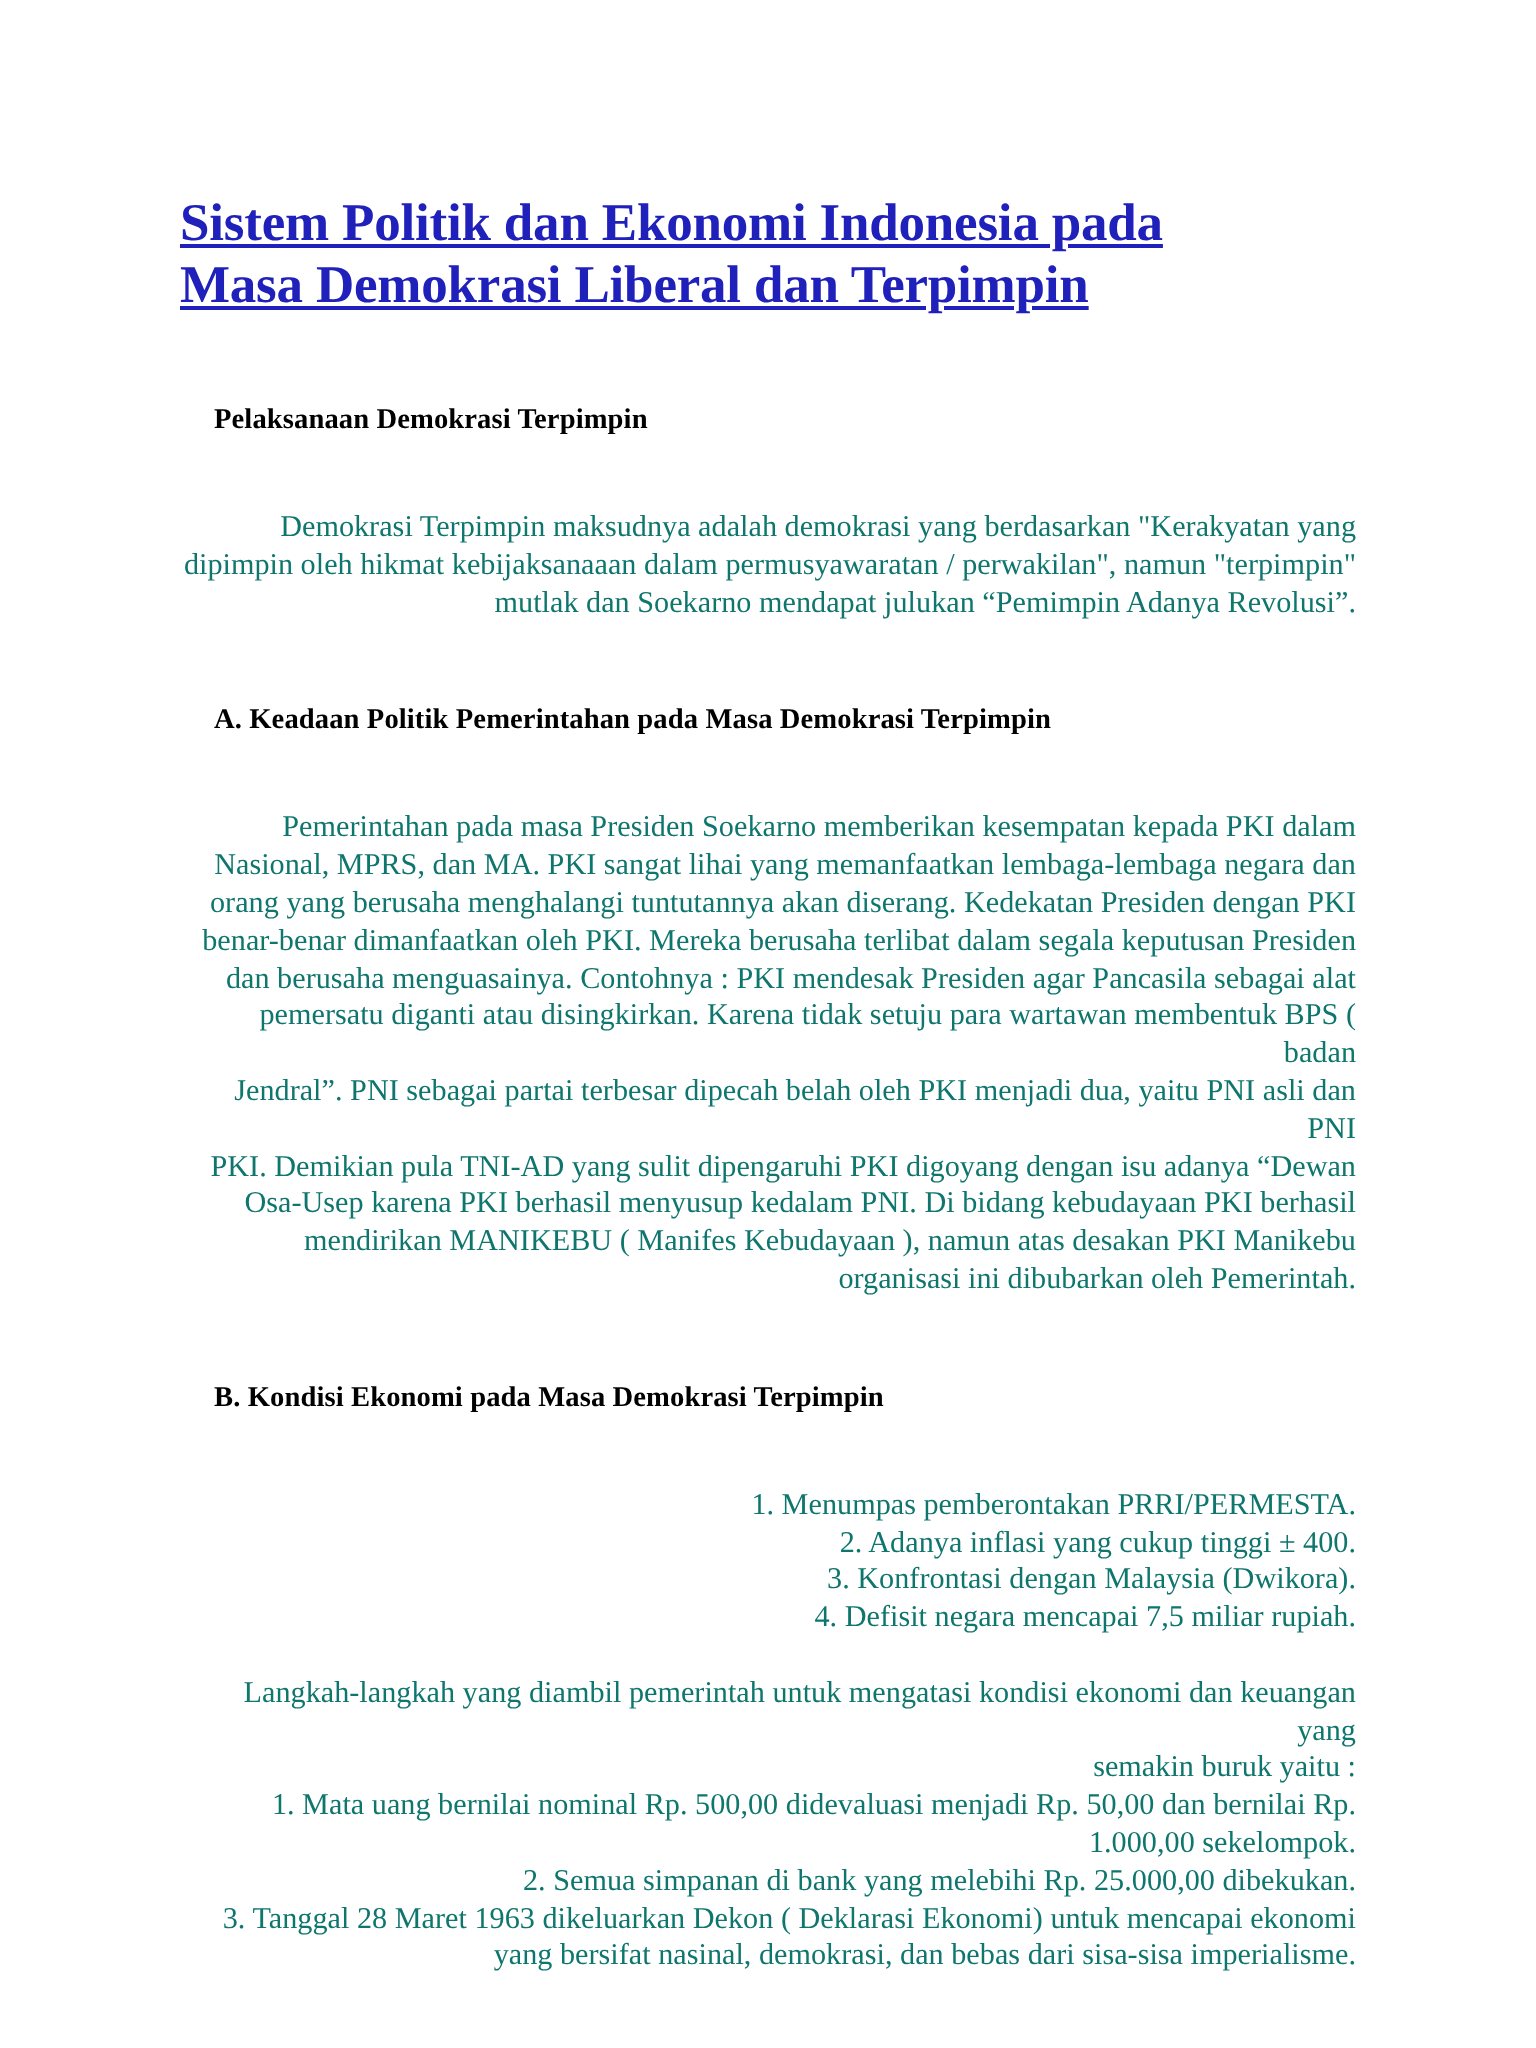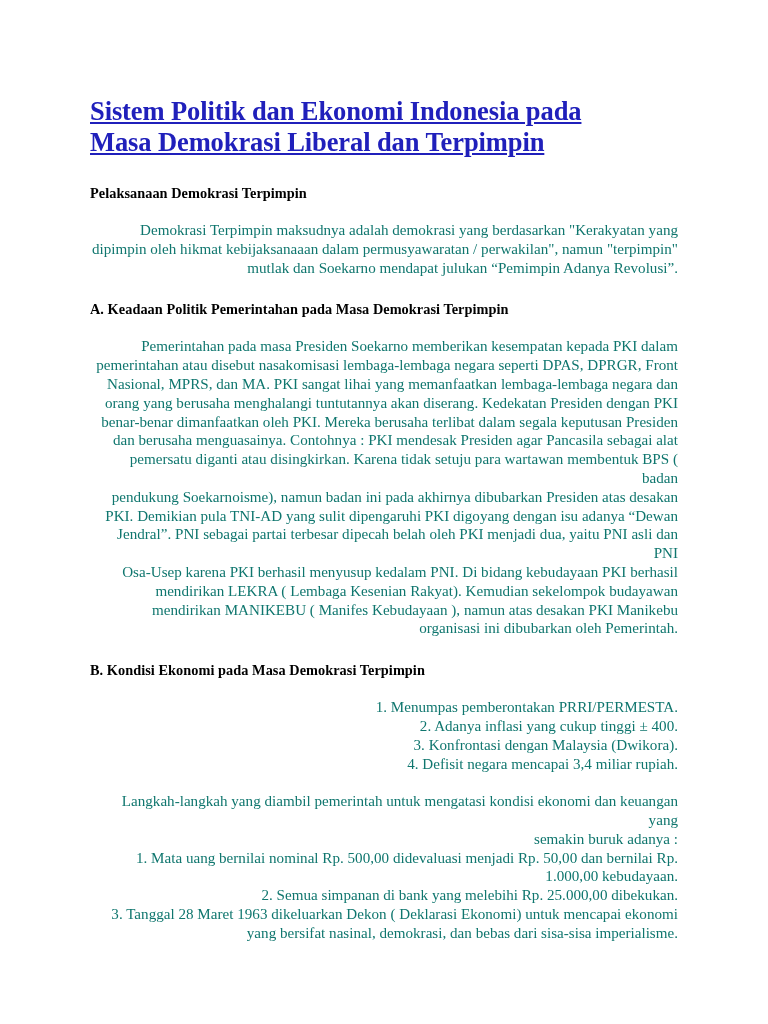--- a/index.html
+++ b/index.html
@@ -31,21 +31,21 @@
     color: #2020bb;
     text-decoration: underline;
     text-underline-offset: 2px;
     letter-spacing: -0.1px;
     max-width: 580px;
   }
   .doc-title .title-line {
     display: block;
   }
   .section-heading {
-    margin: 0;
+    margin: 17px;
     font-size: 14.3px;
     font-weight: bold;
     line-height: 18px;
     color: #000000;
     letter-spacing: 0.05px;
   }
   .body-para {
     margin: 0;
     font-size: 15.1px;
     line-height: 18.8px;
@@ -86,53 +86,50 @@
   </p>
 
   <div class="gap-p-to-h"></div>
 
   <h2 class="section-heading">A. Keadaan Politik Pemerintahan pada Masa Demokrasi Terpimpin</h2>
 
   <div class="gap-h-to-p"></div>
 
   <p class="body-para">
     <span class="ln">Pemerintahan pada masa Presiden Soekarno memberikan kesempatan kepada PKI dalam</span>
-    <span class="ln">pemerintahan atau disebut nasakomisasi lembaga-lembaga negara seperti DPAS, DPRGR, Front</span>
     <span class="ln">Nasional, MPRS, dan MA. PKI sangat lihai yang memanfaatkan lembaga-lembaga negara dan</span>
     <span class="ln">orang yang berusaha menghalangi tuntutannya akan diserang. Kedekatan Presiden dengan PKI</span>
     <span class="ln">benar-benar dimanfaatkan oleh PKI. Mereka berusaha terlibat dalam segala keputusan Presiden</span>
     <span class="ln">dan berusaha menguasainya. Contohnya : PKI mendesak Presiden agar Pancasila sebagai alat</span>
     <span class="ln">pemersatu diganti atau disingkirkan. Karena tidak setuju para wartawan membentuk BPS ( badan</span>
-    <span class="ln">pendukung Soekarnoisme), namun badan ini pada akhirnya dibubarkan Presiden atas desakan</span>
+    <span class="ln">Jendral”. PNI sebagai partai terbesar dipecah belah oleh PKI menjadi dua, yaitu PNI asli dan PNI</span>
     <span class="ln">PKI. Demikian pula TNI-AD yang sulit dipengaruhi PKI digoyang dengan isu adanya “Dewan</span>
-    <span class="ln">Jendral”. PNI sebagai partai terbesar dipecah belah oleh PKI menjadi dua, yaitu PNI asli dan PNI</span>
     <span class="ln">Osa-Usep karena PKI berhasil menyusup kedalam PNI. Di bidang kebudayaan PKI berhasil</span>
-    <span class="ln">mendirikan LEKRA ( Lembaga Kesenian Rakyat). Kemudian sekelompok budayawan</span>
     <span class="ln">mendirikan MANIKEBU ( Manifes Kebudayaan ), namun atas desakan PKI Manikebu</span>
     <span class="ln">organisasi ini dibubarkan oleh Pemerintah.</span>
   </p>
 
   <div class="gap-p-to-h"></div>
 
   <h2 class="section-heading">B. Kondisi Ekonomi pada Masa Demokrasi Terpimpin</h2>
 
   <div class="gap-h-to-p"></div>
 
   <p class="body-para">
     <span class="ln">1. Menumpas pemberontakan PRRI/PERMESTA.</span>
     <span class="ln">2. Adanya inflasi yang cukup tinggi ± 400.</span>
     <span class="ln">3. Konfrontasi dengan Malaysia (Dwikora).</span>
-    <span class="ln">4. Defisit negara mencapai 3,4 miliar rupiah.</span>
+    <span class="ln">4. Defisit negara mencapai 7,5 miliar rupiah.</span>
   </p>
 
   <div class="spacer-line"></div>
 
   <p class="body-para">
     <span class="ln">Langkah-langkah yang diambil pemerintah untuk mengatasi kondisi ekonomi dan keuangan yang</span>
-    <span class="ln">semakin buruk adanya :</span>
+    <span class="ln">semakin buruk yaitu :</span>
     <span class="ln">1. Mata uang bernilai nominal Rp. 500,00 didevaluasi menjadi Rp. 50,00 dan bernilai Rp.</span>
-    <span class="ln">1.000,00 kebudayaan.</span>
+    <span class="ln">1.000,00 sekelompok.</span>
     <span class="ln">2. Semua simpanan di bank yang melebihi Rp. 25.000,00 dibekukan.</span>
     <span class="ln">3. Tanggal 28 Maret 1963 dikeluarkan Dekon ( Deklarasi Ekonomi) untuk mencapai ekonomi</span>
     <span class="ln">yang bersifat nasinal, demokrasi, dan bebas dari sisa-sisa imperialisme.</span>
   </p>
 
 </div>
 
 </body></html>

